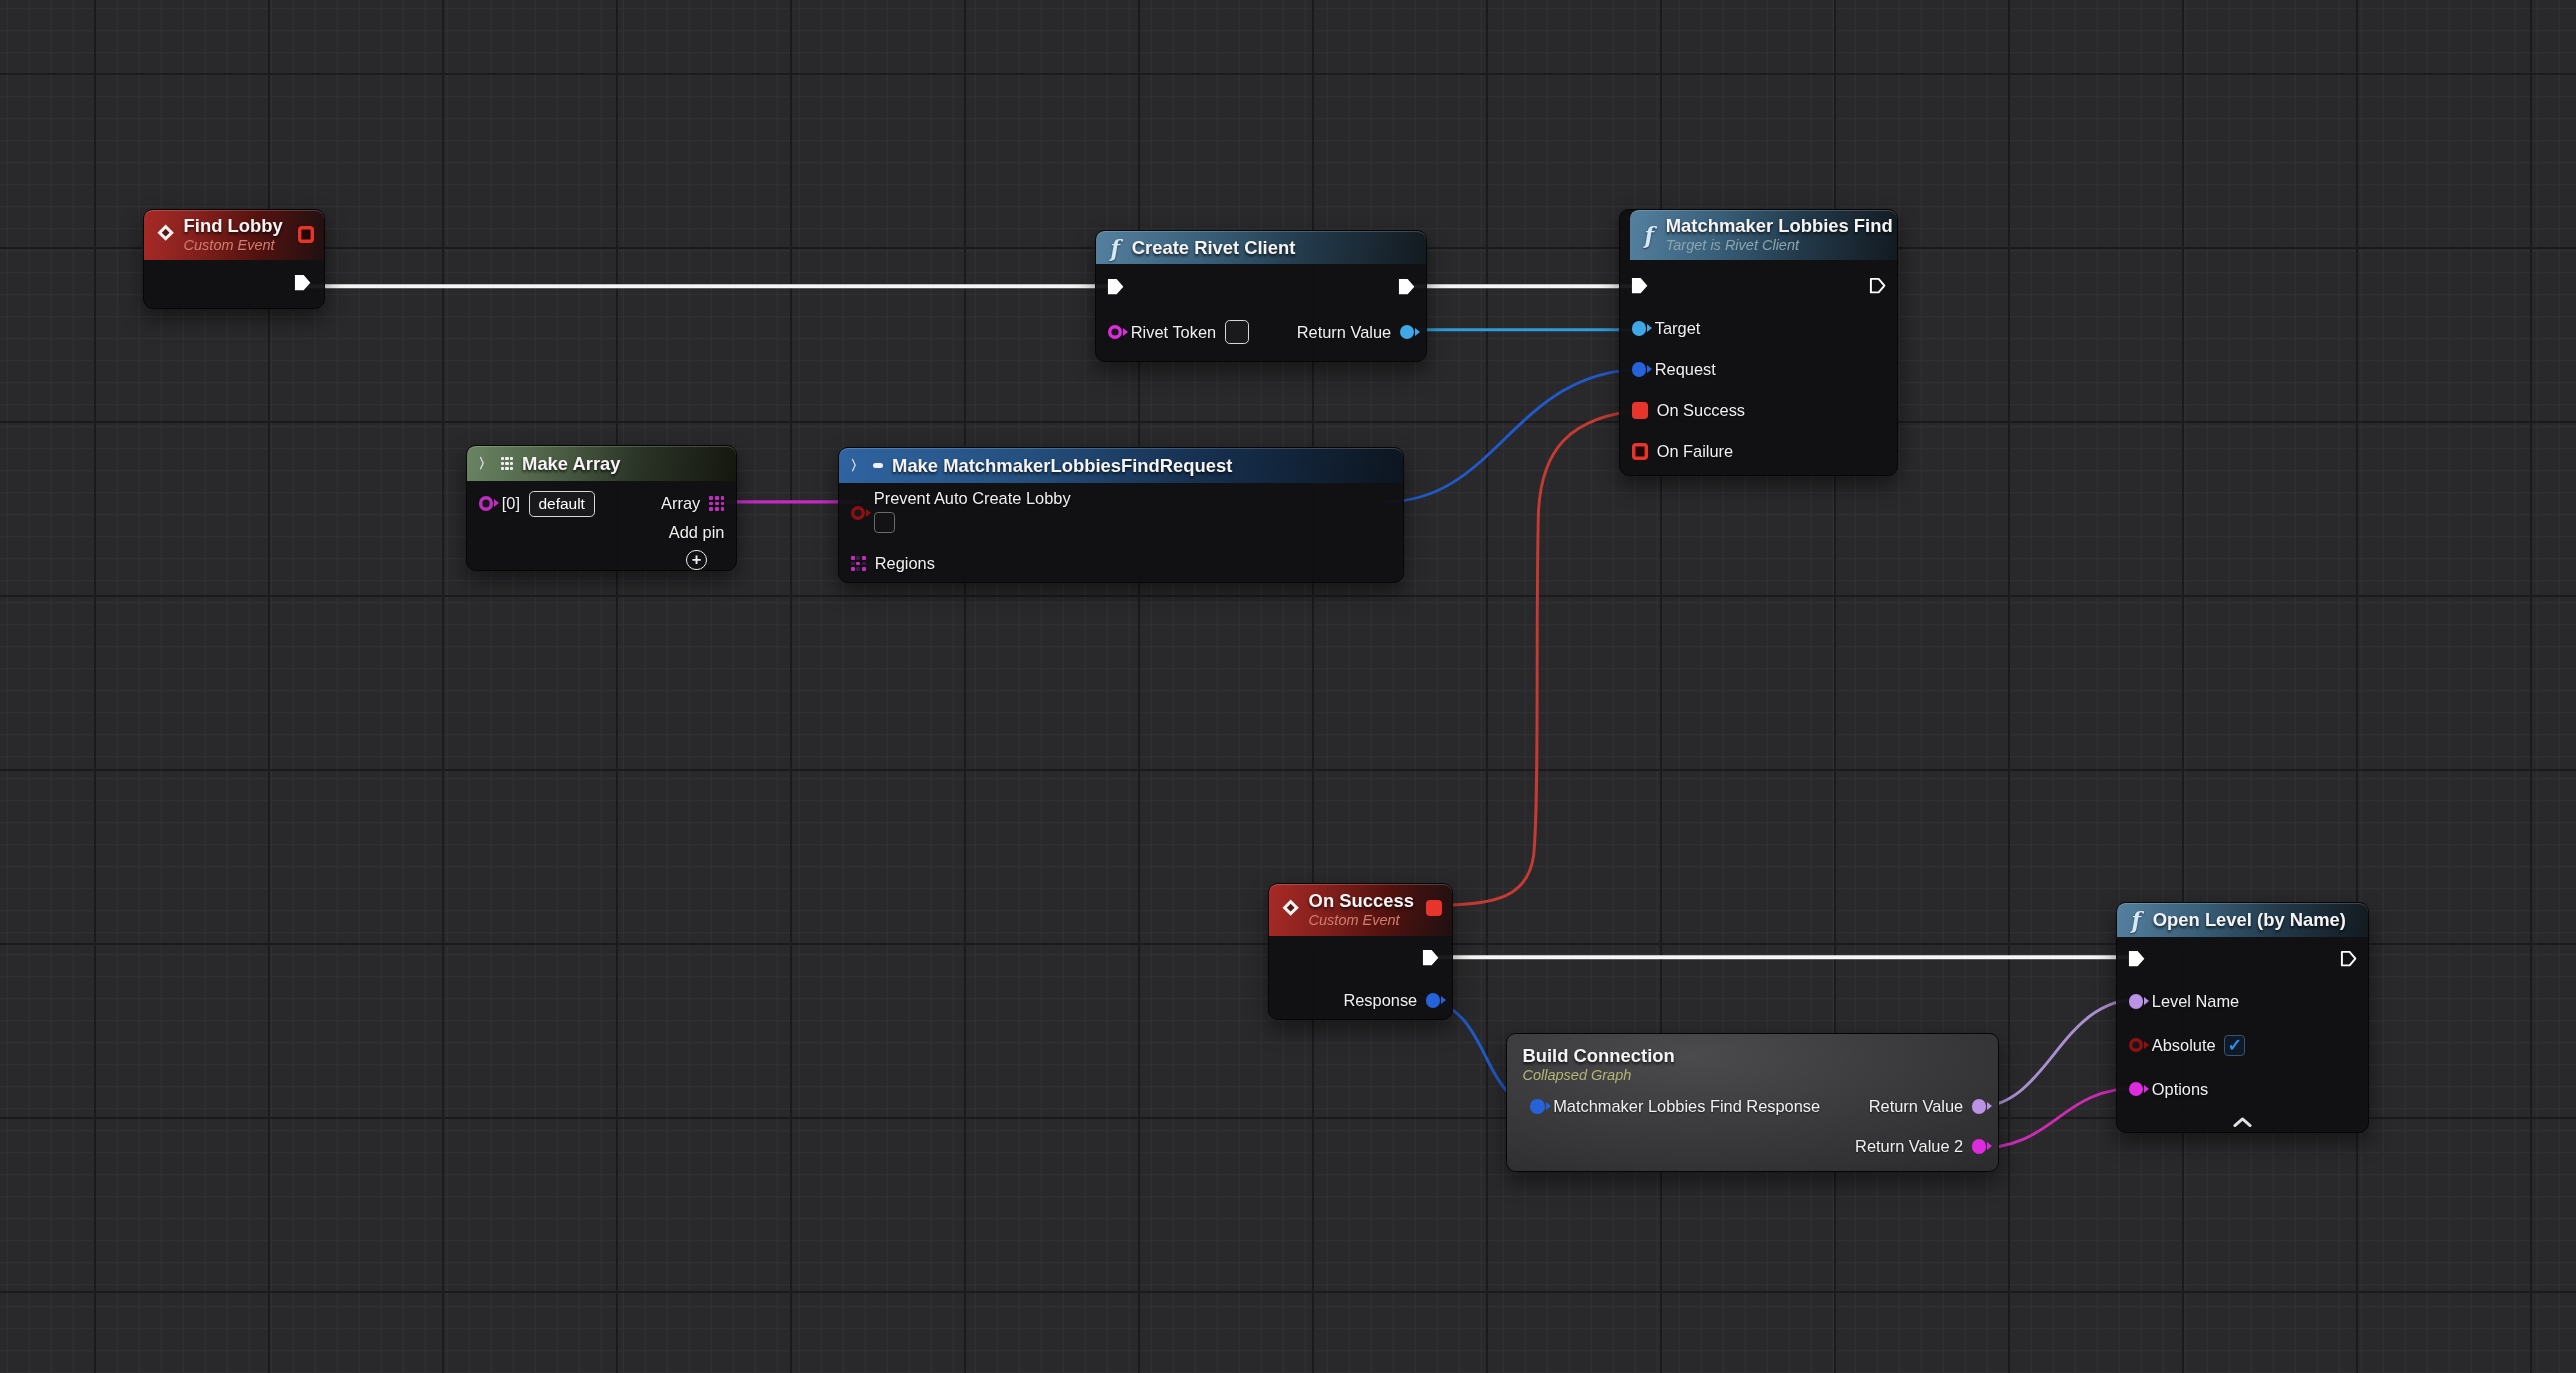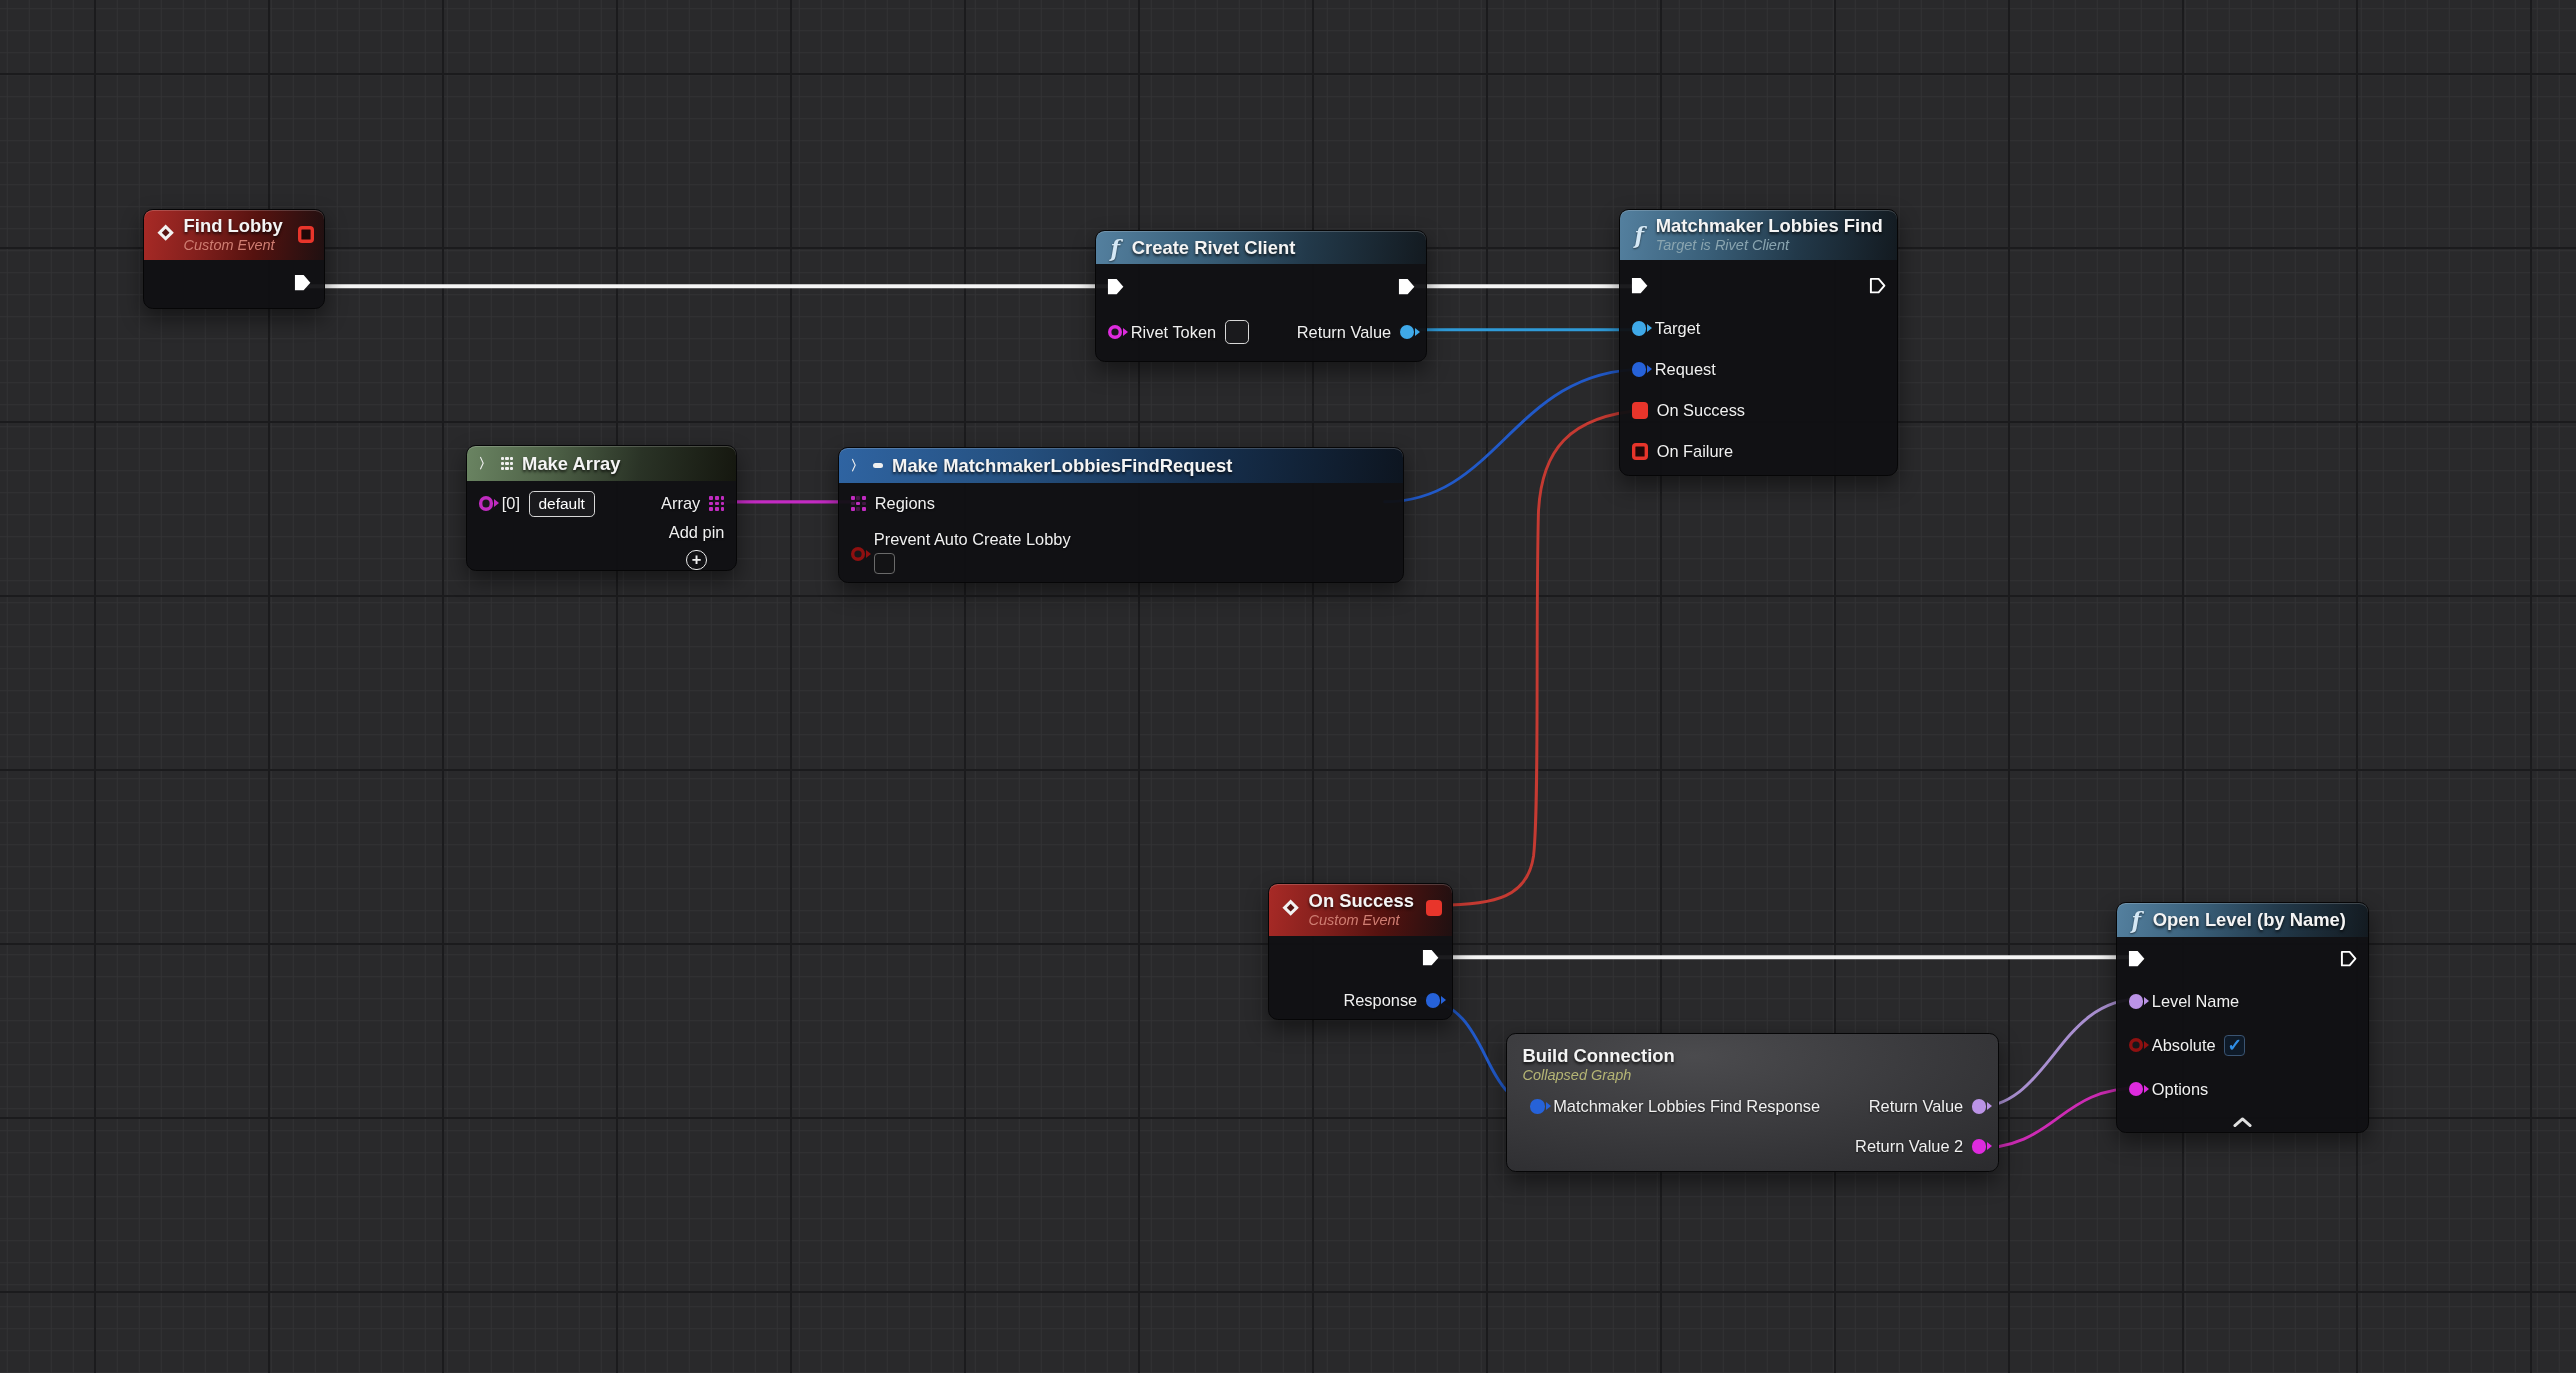--- a/index.html
+++ b/index.html
@@ -198,45 +198,45 @@
       <span class="pin filled c-objl"></span>
     </div>
   </div>
 
   <div class="node" style="left:838px;top:447px;width:566px;height:136px;">
     <div class="hdr hdr-struct" style="height:35px;">
       <span class="bracket"></span>
       <span class="pill"></span>
       <div class="t">Make MatchmakerLobbiesFindRequest</div>
     </div>
-    <div class="row" style="height:41px;">
-      <span class="gpin dim c-arrp">
-          <i></i>
-          <i></i>
-          <i></i>
-          <i></i>
-          <i></i>
-          <i></i>
-          <i></i>
-          <i></i>
-          <i></i>
-        </span>
-      <span class="lbl">Regions</span>
-    </div>
     <div class="row" style="height:60px;">
       <span class="pin hollow c-bool"></span>
       <div>
         <div class="lbl">Prevent Auto Create Lobby</div>
         <span class="chk off" style="margin-top:3.9px;display:inline-flex;"></span>
       </div>
     </div>
+    <div class="row" style="height:41px;">
+      <span class="gpin dim c-arrp">
+          <i></i>
+          <i></i>
+          <i></i>
+          <i></i>
+          <i></i>
+          <i></i>
+          <i></i>
+          <i></i>
+          <i></i>
+        </span>
+      <span class="lbl">Regions</span>
+    </div>
   </div>
 
   <div class="node" style="left:1619px;top:209px;width:279px;height:267px;">
-    <div class="hdr hdr-fn" style="height:50px;">
+    <div class="hdr hdr-fn" style="height:50px;margin-left:10px;">
       <span class="ficon"></span>
       <div class="titles">
         <div class="t">Matchmaker Lobbies Find</div>
         <div class="st st-fn">Target is Rivet Client</div>
       </div>
     </div>
     <div class="row" style="height:44px;padding:0 9.7px;margin-top:3.9px;">
       <svg class="exec" width="19.3" height="19.3" viewBox="0 0 20 20">
           <polygon points="2,2 11,2 18,10 11,18 2,18" fill="#ffffff"></polygon>
         </svg>

